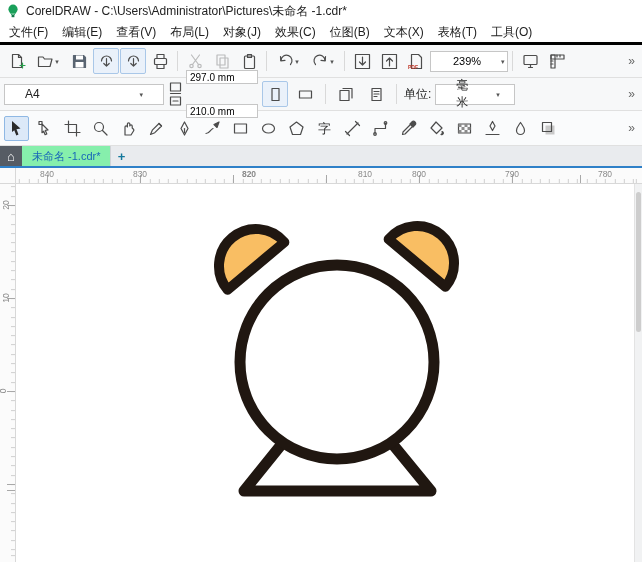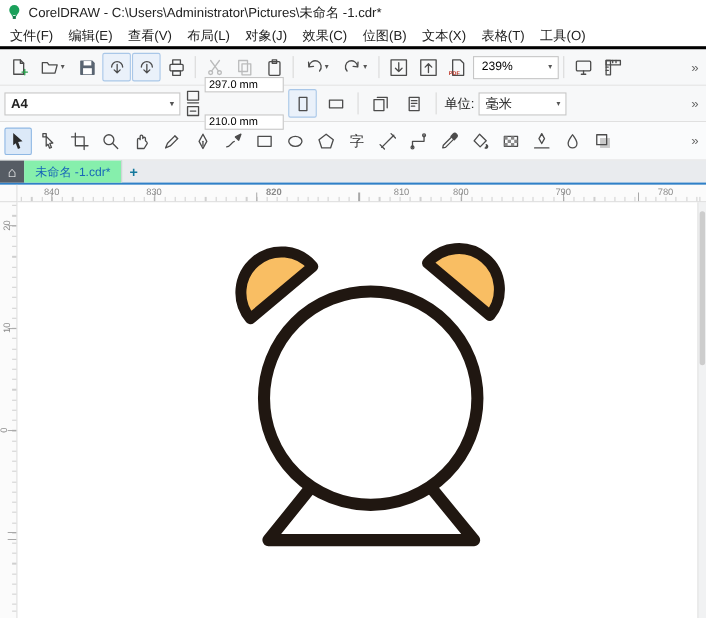--- a/index.html
+++ b/index.html
@@ -25,23 +25,23 @@
   .toolboxbar{height:35px;background:#fafbfc;gap:3px;}
   .tbtn{width:26px;height:26px;display:flex;align-items:center;justify-content:center;border:1px solid transparent;border-radius:2px;flex:0 0 auto;position:relative;}
   .tbtn.boxed{background:#eaf1fa;border-color:#a9c7e8;}
   .tbtn.disabled{opacity:.35;}
   .withcaret{width:34px;}
   .caret{font-size:7px;color:#555;margin-left:1px;line-height:1;}
   .vsep{width:1px;height:20px;background:#d9d9d9;margin:0 3px;flex:0 0 auto;}
   .spacer{flex:1;}
   .overflow{color:#666;font-size:12px;padding:0 3px;flex:0 0 auto;}
 
-  .combo{display:flex;align-items:center;background:#fff;border:1px solid #c6c6c6;height:21px;padding:0 5px;flex:0 0 auto;}
+  .combo{display:flex;align-items:center;background:#fff;border:1px solid #c6c6c6;height:21px;padding:0 20px;flex:0 0 auto;}
   .combo .caret{margin-left:auto;}
-  .pagesize-combo{width:160px;font-weight:bold;}
+  .pagesize-combo{width:160px;}
   .units-combo{width:80px;gap:28px;}
   .zoom-combo{width:78px;}
   .zoom-combo input{width:50px;border:none;outline:none;font-size:11px;font-family:"Liberation Sans",sans-serif;background:transparent;}
 
   .size-block{display:flex;align-items:center;gap:3px;flex:0 0 auto;}
   .size-fields{display:flex;flex-direction:column;gap:20px;}
   .size-field{display:flex;align-items:center;border:1px solid #c6c6c6;background:#fff;height:14px;width:72px;}
   .size-field input{width:100%;border:none;outline:none;font-size:10px;padding:0 3px;font-family:"Liberation Sans",sans-serif;background:transparent;}
   .units-label{font-size:12px;white-space:nowrap;}
 

